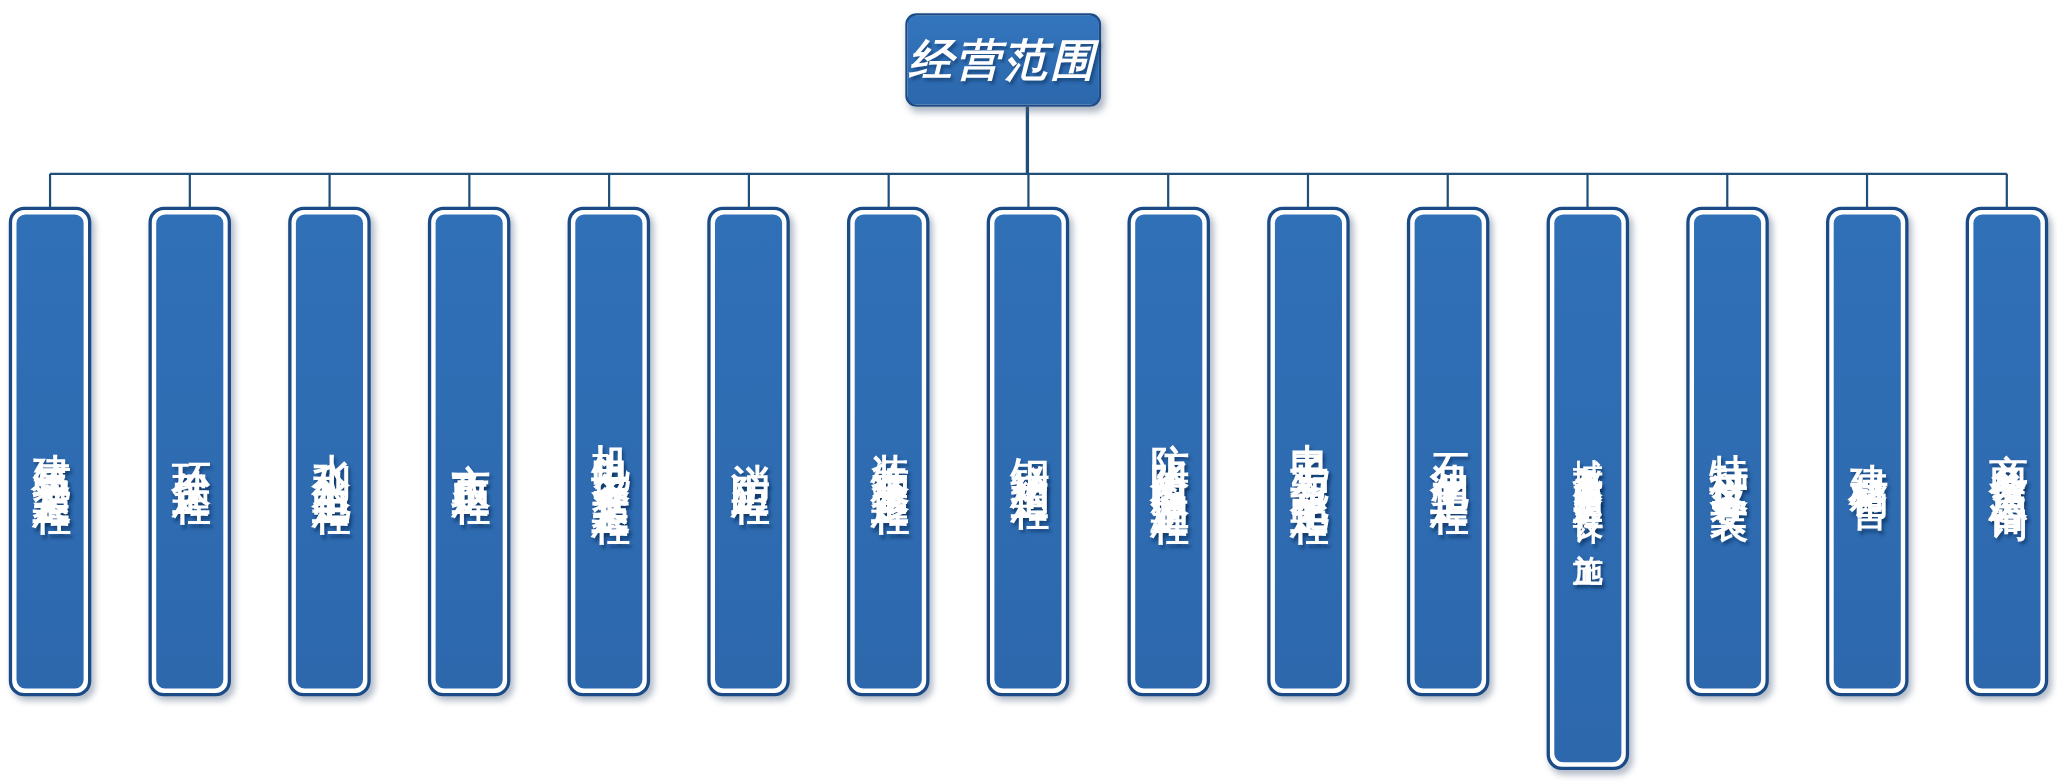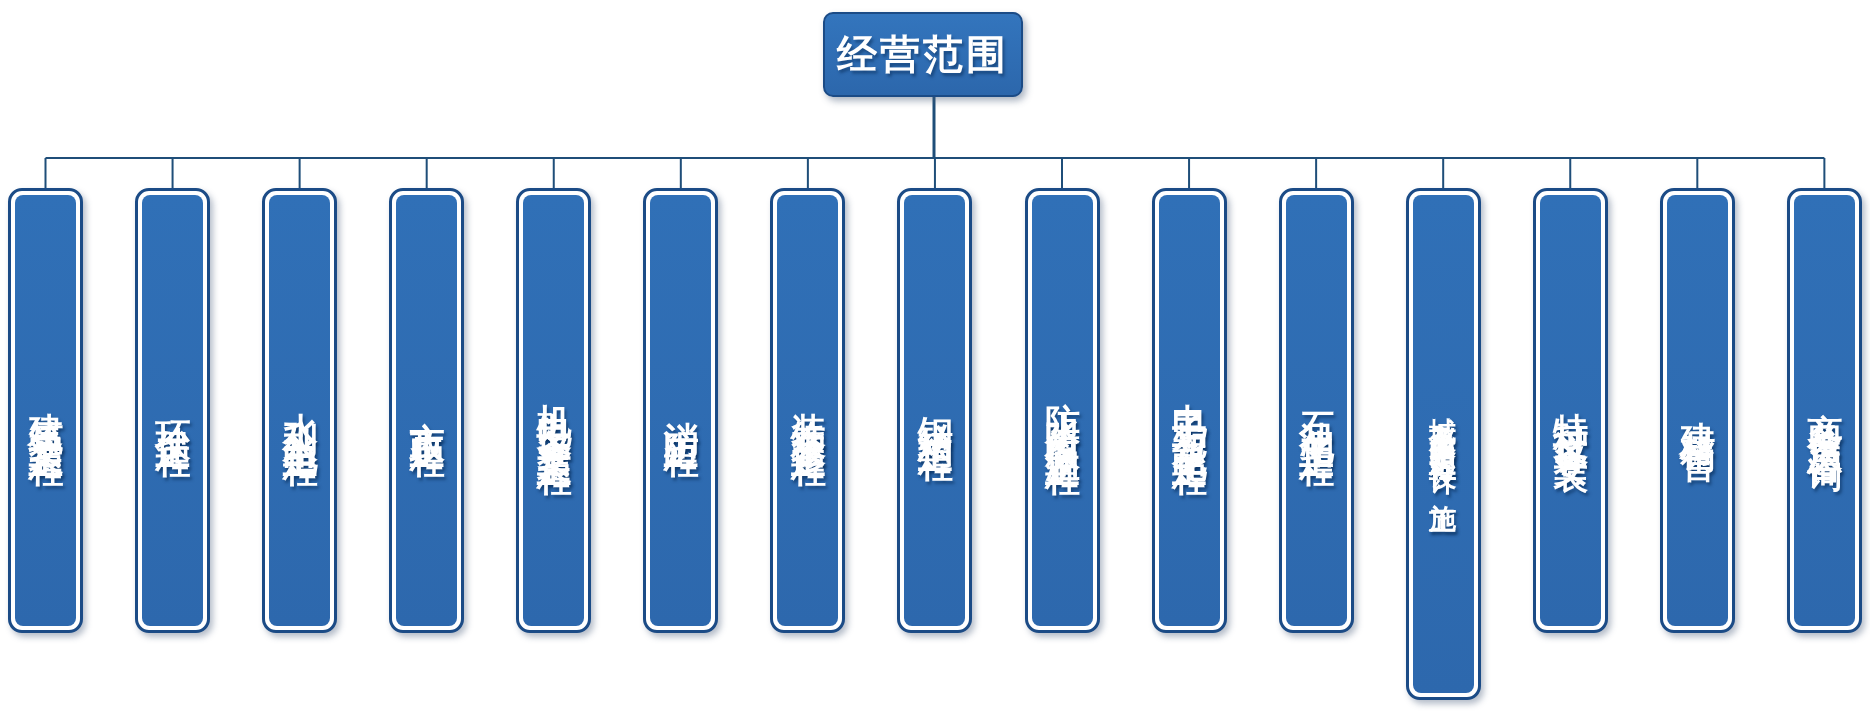--- a/index.html
+++ b/index.html
@@ -20,30 +20,31 @@
     left: 0;
     top: 0;
     width: 100%;
     height: 100%;
     pointer-events: none;
   }
   .root-box {
     position: absolute;
     left: 823px;
     top: 12px;
-    width: 200px;
+    width: 178px;
     height: 85px;
     box-sizing: border-box;
     background: linear-gradient(180deg, #3375bd 0%, #2c67ac 100%);
     border: 2px solid #1b4b86;
     border-radius: 10px;
     box-shadow: 3px 4px 7px rgba(70, 90, 120, 0.45);
     display: flex;
     align-items: center;
     justify-content: center;
+    font-style: italic;
   }
   .root-label {
     color: #ffffff;
     font-size: 40px;
     font-weight: 700;
     letter-spacing: 3px;
     text-shadow: 2px 3px 3px rgba(10, 45, 90, 0.55);
     white-space: nowrap;
   }
   .branches {

